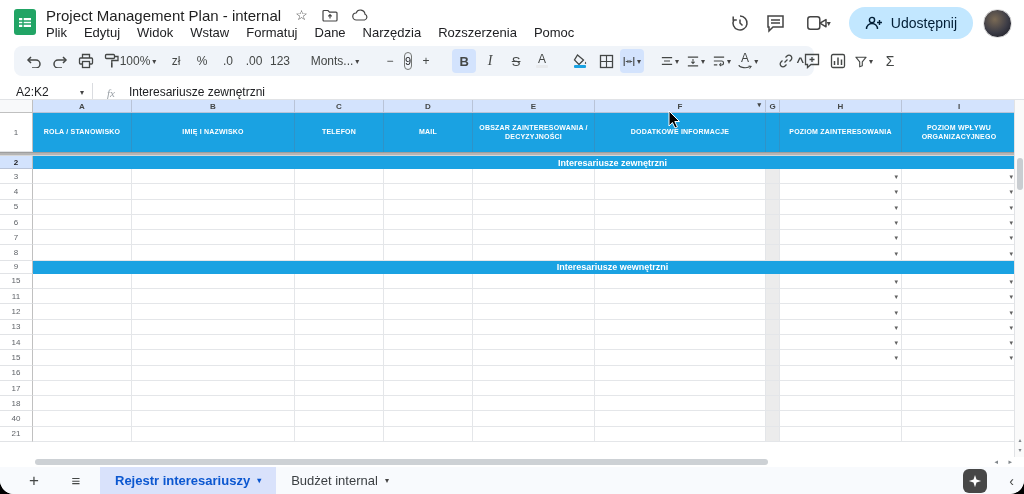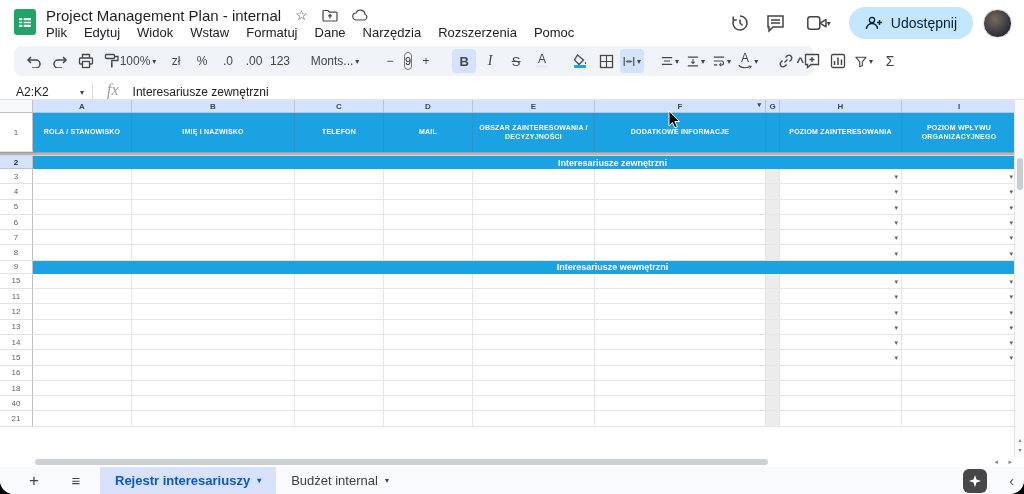--- a/index.html
+++ b/index.html
@@ -43,21 +43,21 @@
                   display:flex; align-items:center; justify-content:center; color:#202124; background:#f0f4f9; }
   #toolbar-collapse { position:absolute; right:10px; top:0; height:30px; display:flex; align-items:center;
                       color:#444746; font-size:13px; font-weight:bold; }
 
   
   #formulabar { position:absolute; left:0; top:77px; width:1024px; height:23px; background:#fff;
                 border-bottom:1px solid #e1e3e6; display:flex; align-items:flex-end; }
   #namebox { width:92px; display:flex; align-items:center; justify-content:space-between; padding:0 8px 0 16px; }
   #namebox span:first-child { font-size:12px; color:#202124; }
   #fb-div { width:1px; height:16px; background:#dadce0; margin-right:10px; }
-  #fx { font-style:italic; font-family:"Liberation Serif", serif; color:#9aa0a6; font-size:16px; margin:0 14px 0 4px; }
+  #fx { font-style:italic; font-family:"Liberation Serif", serif; color:#9aa0a6; font-size:11px; margin:0 14px 0 4px; }
   #formula-value { font-size:12px; color:#202124; }
 
   
   #grid { position:absolute; left:0; top:100px; width:1014px; height:357px; background:#fff; overflow:hidden; }
   #col-strip { display:flex; height:13px; }
   .corner { background:#f8f9fa; border-right:1px solid #c0c0c0; border-bottom:1px solid #c0c0c0; }
   .colletter { background:#d3e3fd; border-right:1px solid #b9c4d8; border-bottom:1px solid #b9c4d8;
                font-size:8px; font-weight:bold; color:#444746; display:flex; align-items:center;
                justify-content:center; position:relative; }
   .colmenu { position:absolute; right:4px; top:1px; font-size:7px; color:#444746; }
@@ -567,20 +567,32 @@
           <div class="cell" style="width: 163px; flex: 0 0 auto;"></div>
           <div class="cell" style="width: 89px; flex: 0 0 auto;"></div>
           <div class="cell" style="width: 89px; flex: 0 0 auto;"></div>
           <div class="cell" style="width: 122px; flex: 0 0 auto;"></div>
           <div class="cell" style="width: 171px; flex: 0 0 auto;"></div>
           <div class="cell gray" style="width: 14px; flex: 0 0 auto;"></div>
           <div class="cell" style="width: 122px; flex: 0 0 auto;"></div>
           <div class="cell" style="width: 115px; flex: 0 0 auto;"></div>
         </div>
         <div class="grow">
+          <div class="rowhdr" style="flex: 0 0 auto;">17</div>
+          <div class="cell" style="width: 99px; flex: 0 0 auto;"></div>
+          <div class="cell" style="width: 163px; flex: 0 0 auto;"></div>
+          <div class="cell" style="width: 89px; flex: 0 0 auto;"></div>
+          <div class="cell" style="width: 89px; flex: 0 0 auto;"></div>
+          <div class="cell" style="width: 122px; flex: 0 0 auto;"></div>
+          <div class="cell" style="width: 171px; flex: 0 0 auto;"></div>
+          <div class="cell gray" style="width: 14px; flex: 0 0 auto;"></div>
+          <div class="cell" style="width: 122px; flex: 0 0 auto;"></div>
+          <div class="cell" style="width: 115px; flex: 0 0 auto;"></div>
+        </div>
+        <div class="grow">
           <div class="rowhdr" style="flex: 0 0 auto;">18</div>
           <div class="cell" style="width: 99px; flex: 0 0 auto;"></div>
           <div class="cell" style="width: 163px; flex: 0 0 auto;"></div>
           <div class="cell" style="width: 89px; flex: 0 0 auto;"></div>
           <div class="cell" style="width: 89px; flex: 0 0 auto;"></div>
           <div class="cell" style="width: 122px; flex: 0 0 auto;"></div>
           <div class="cell" style="width: 171px; flex: 0 0 auto;"></div>
           <div class="cell gray" style="width: 14px; flex: 0 0 auto;"></div>
           <div class="cell" style="width: 122px; flex: 0 0 auto;"></div>
           <div class="cell" style="width: 115px; flex: 0 0 auto;"></div>

